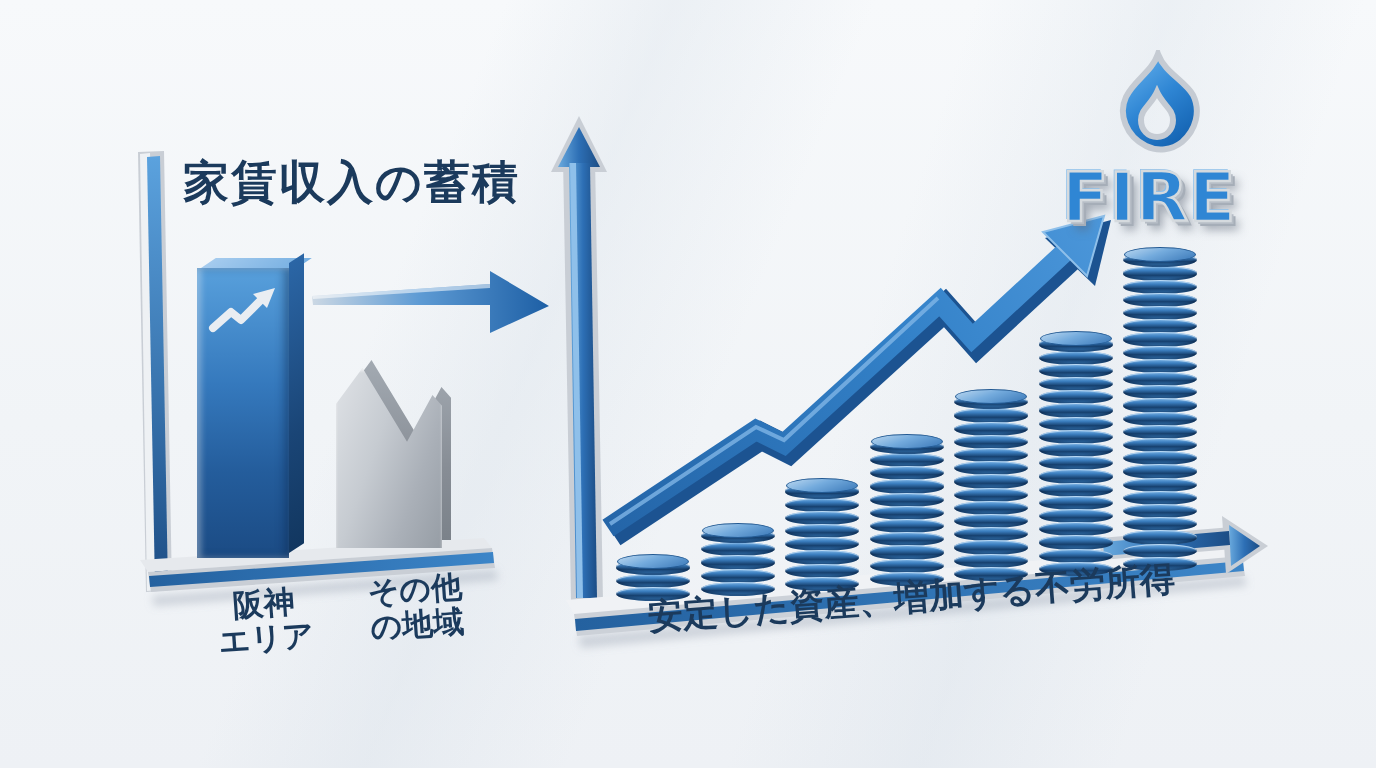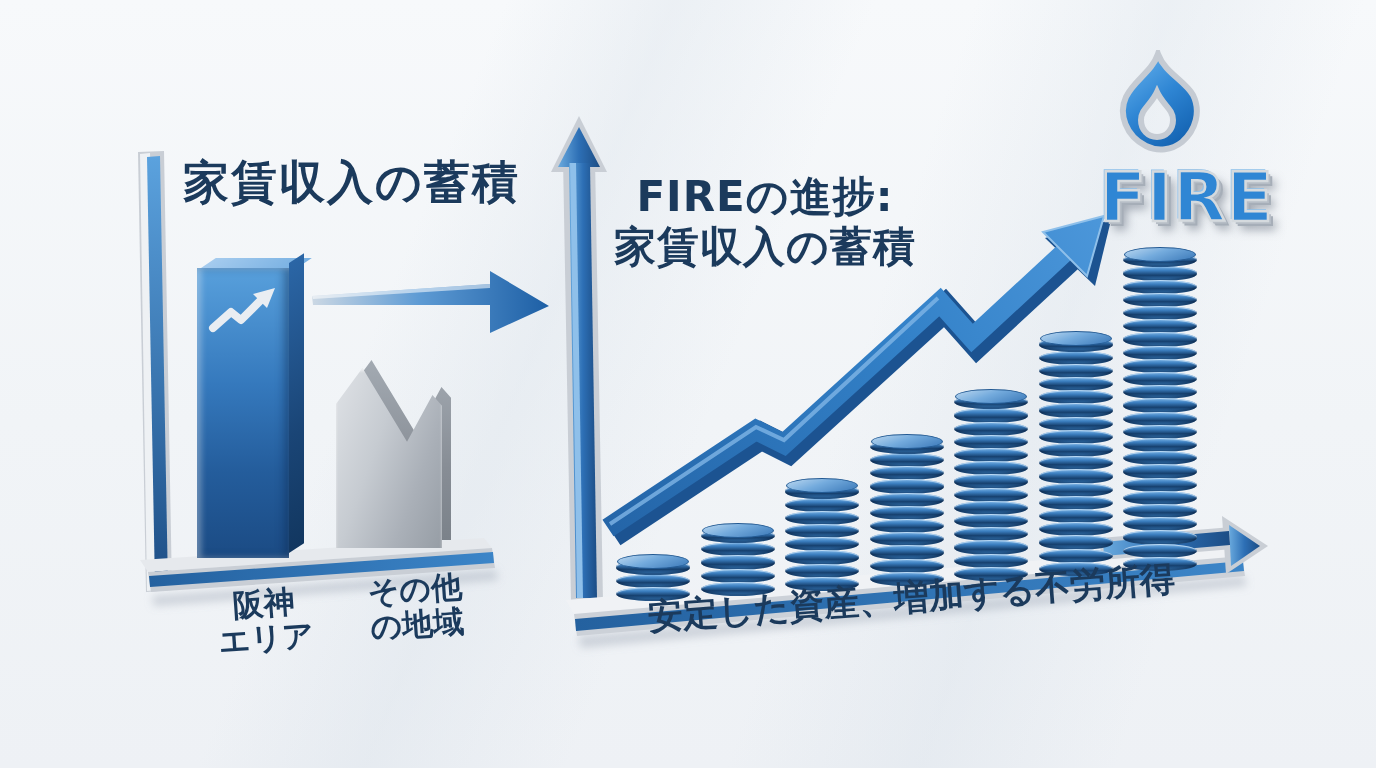--- a/index.html
+++ b/index.html
@@ -88,21 +88,21 @@
   .coin-top::before{
     content:'';position:absolute;left:1px;right:1px;top:-6px;height:13px;
     border-radius:50%;
     background:linear-gradient(160deg,#bcd8f0 0%,#74abdd 45%,#3a78b8 100%);
     border:1px solid #235a93;
   }
 
   
   .fire-logo{position:absolute;left:1062px;top:50px;width:212px;height:200px;z-index:5;}
   .fire-word{
-    position:absolute;left:0;top:108px;width:212px;text-align:right;
+    position:absolute;left:0;top:108px;width:212px;text-align:left;
     font-size:68px;font-weight:900;letter-spacing:1px;color:#2f86d4;
     -webkit-text-stroke:2.5px #d5dade;
     text-shadow:-2px -2px 0 #8fc0ea, 3px 3px 0 #b6bdc6, 5px 5px 0 #a6aeb8, 8px 9px 10px rgba(90,100,115,.5);
   }
   .flame{position:absolute;left:44px;top:0;}
 
   .zz{z-index:4;}
   .furniture{z-index:1;}
 </style>
 </head>
@@ -317,24 +317,20 @@
         </linearGradient>
       </defs>
       <path fill-rule="evenodd" stroke="#c5cbd3" stroke-width="6" fill="url(#flameG)" d="M52 4 C 46 22 28 30 20 47 C 12 64 20 86 40 96 C 52 102 66 100 76 92 C 90 80 95 61 87 45 C 78 30 59 23 52 4 Z
            M51 42 C 45 55 35 59 35 70 C 35 80 42 87 51 87 C 60 87 67 80 67 70 C 67 59 57 55 51 42 Z"></path>
     </svg>
     <div class="fire-word">FIRE</div>
   </div>
 
   <div class="title-left">家賃収入の蓄積</div>
 
-  <div class="title-right">
-    <div>FIREの進捗:</div>
-    <div>家賃収入の蓄積</div>
-  </div>
 
   <div class="bar-label hanshin">
     <div>阪神</div>
     <div>エリア</div>
   </div>
   <div class="bar-label other">
     <div>その他</div>
     <div>の地域</div>
   </div>
 

